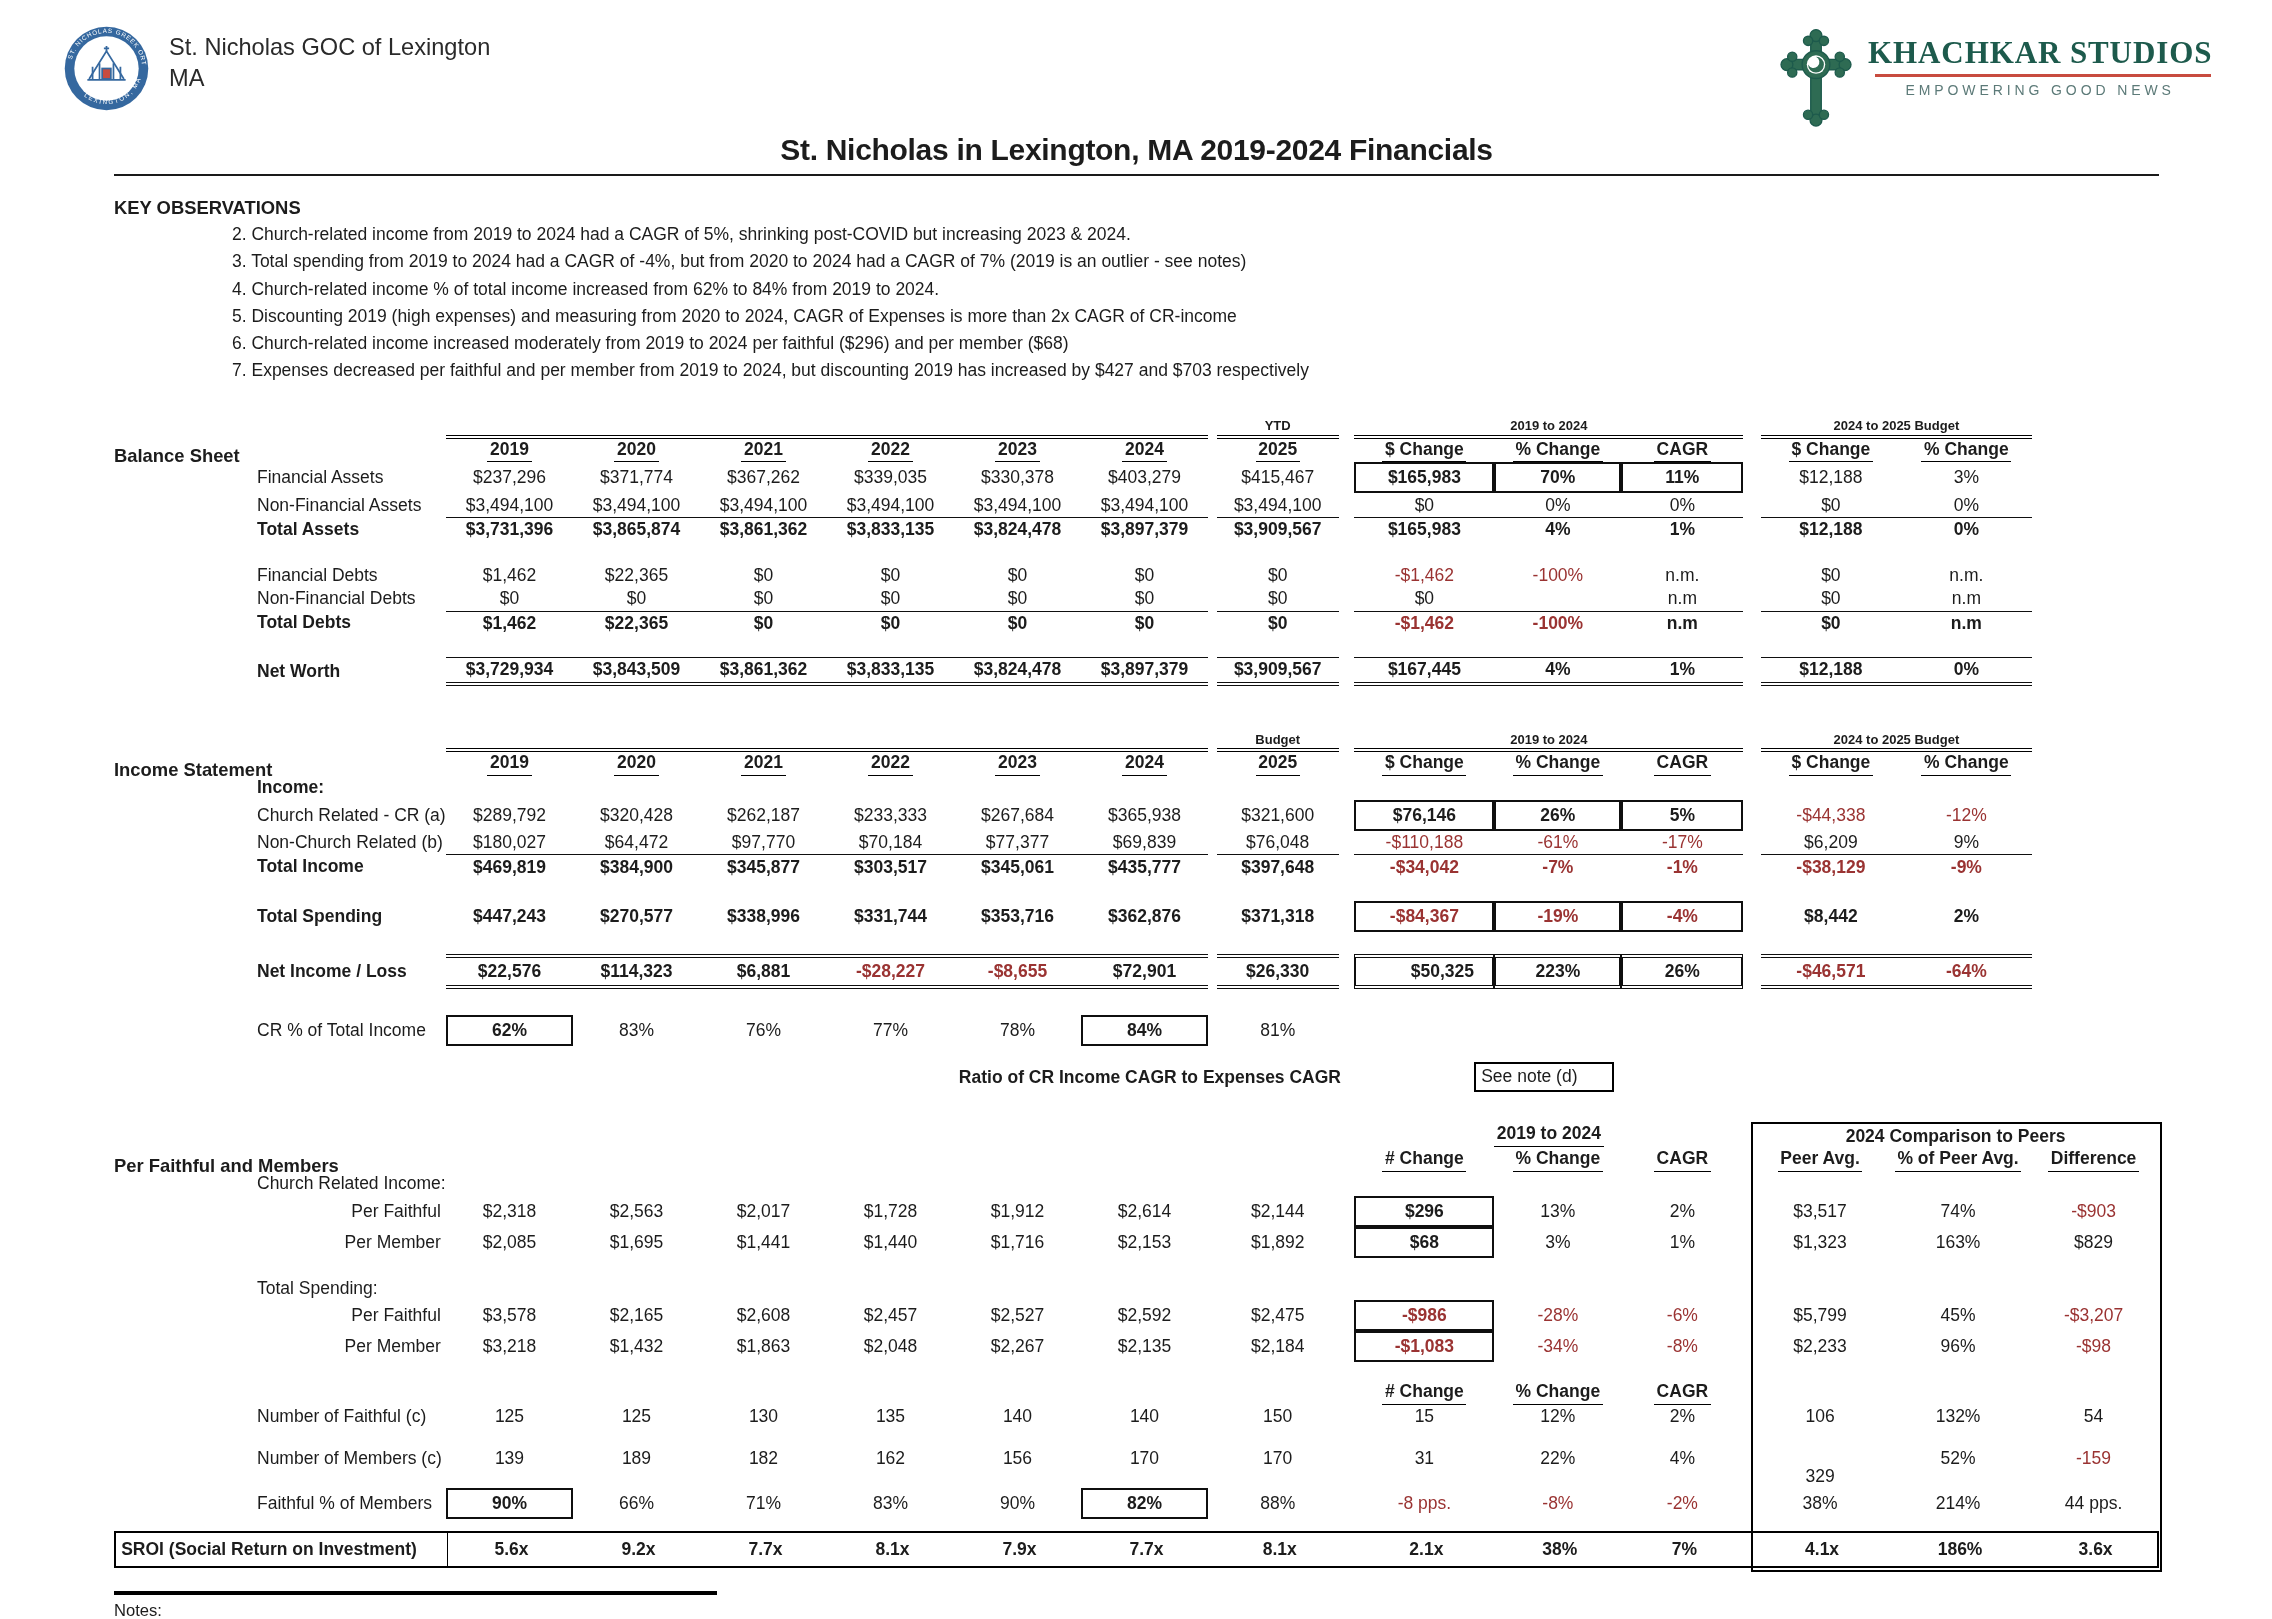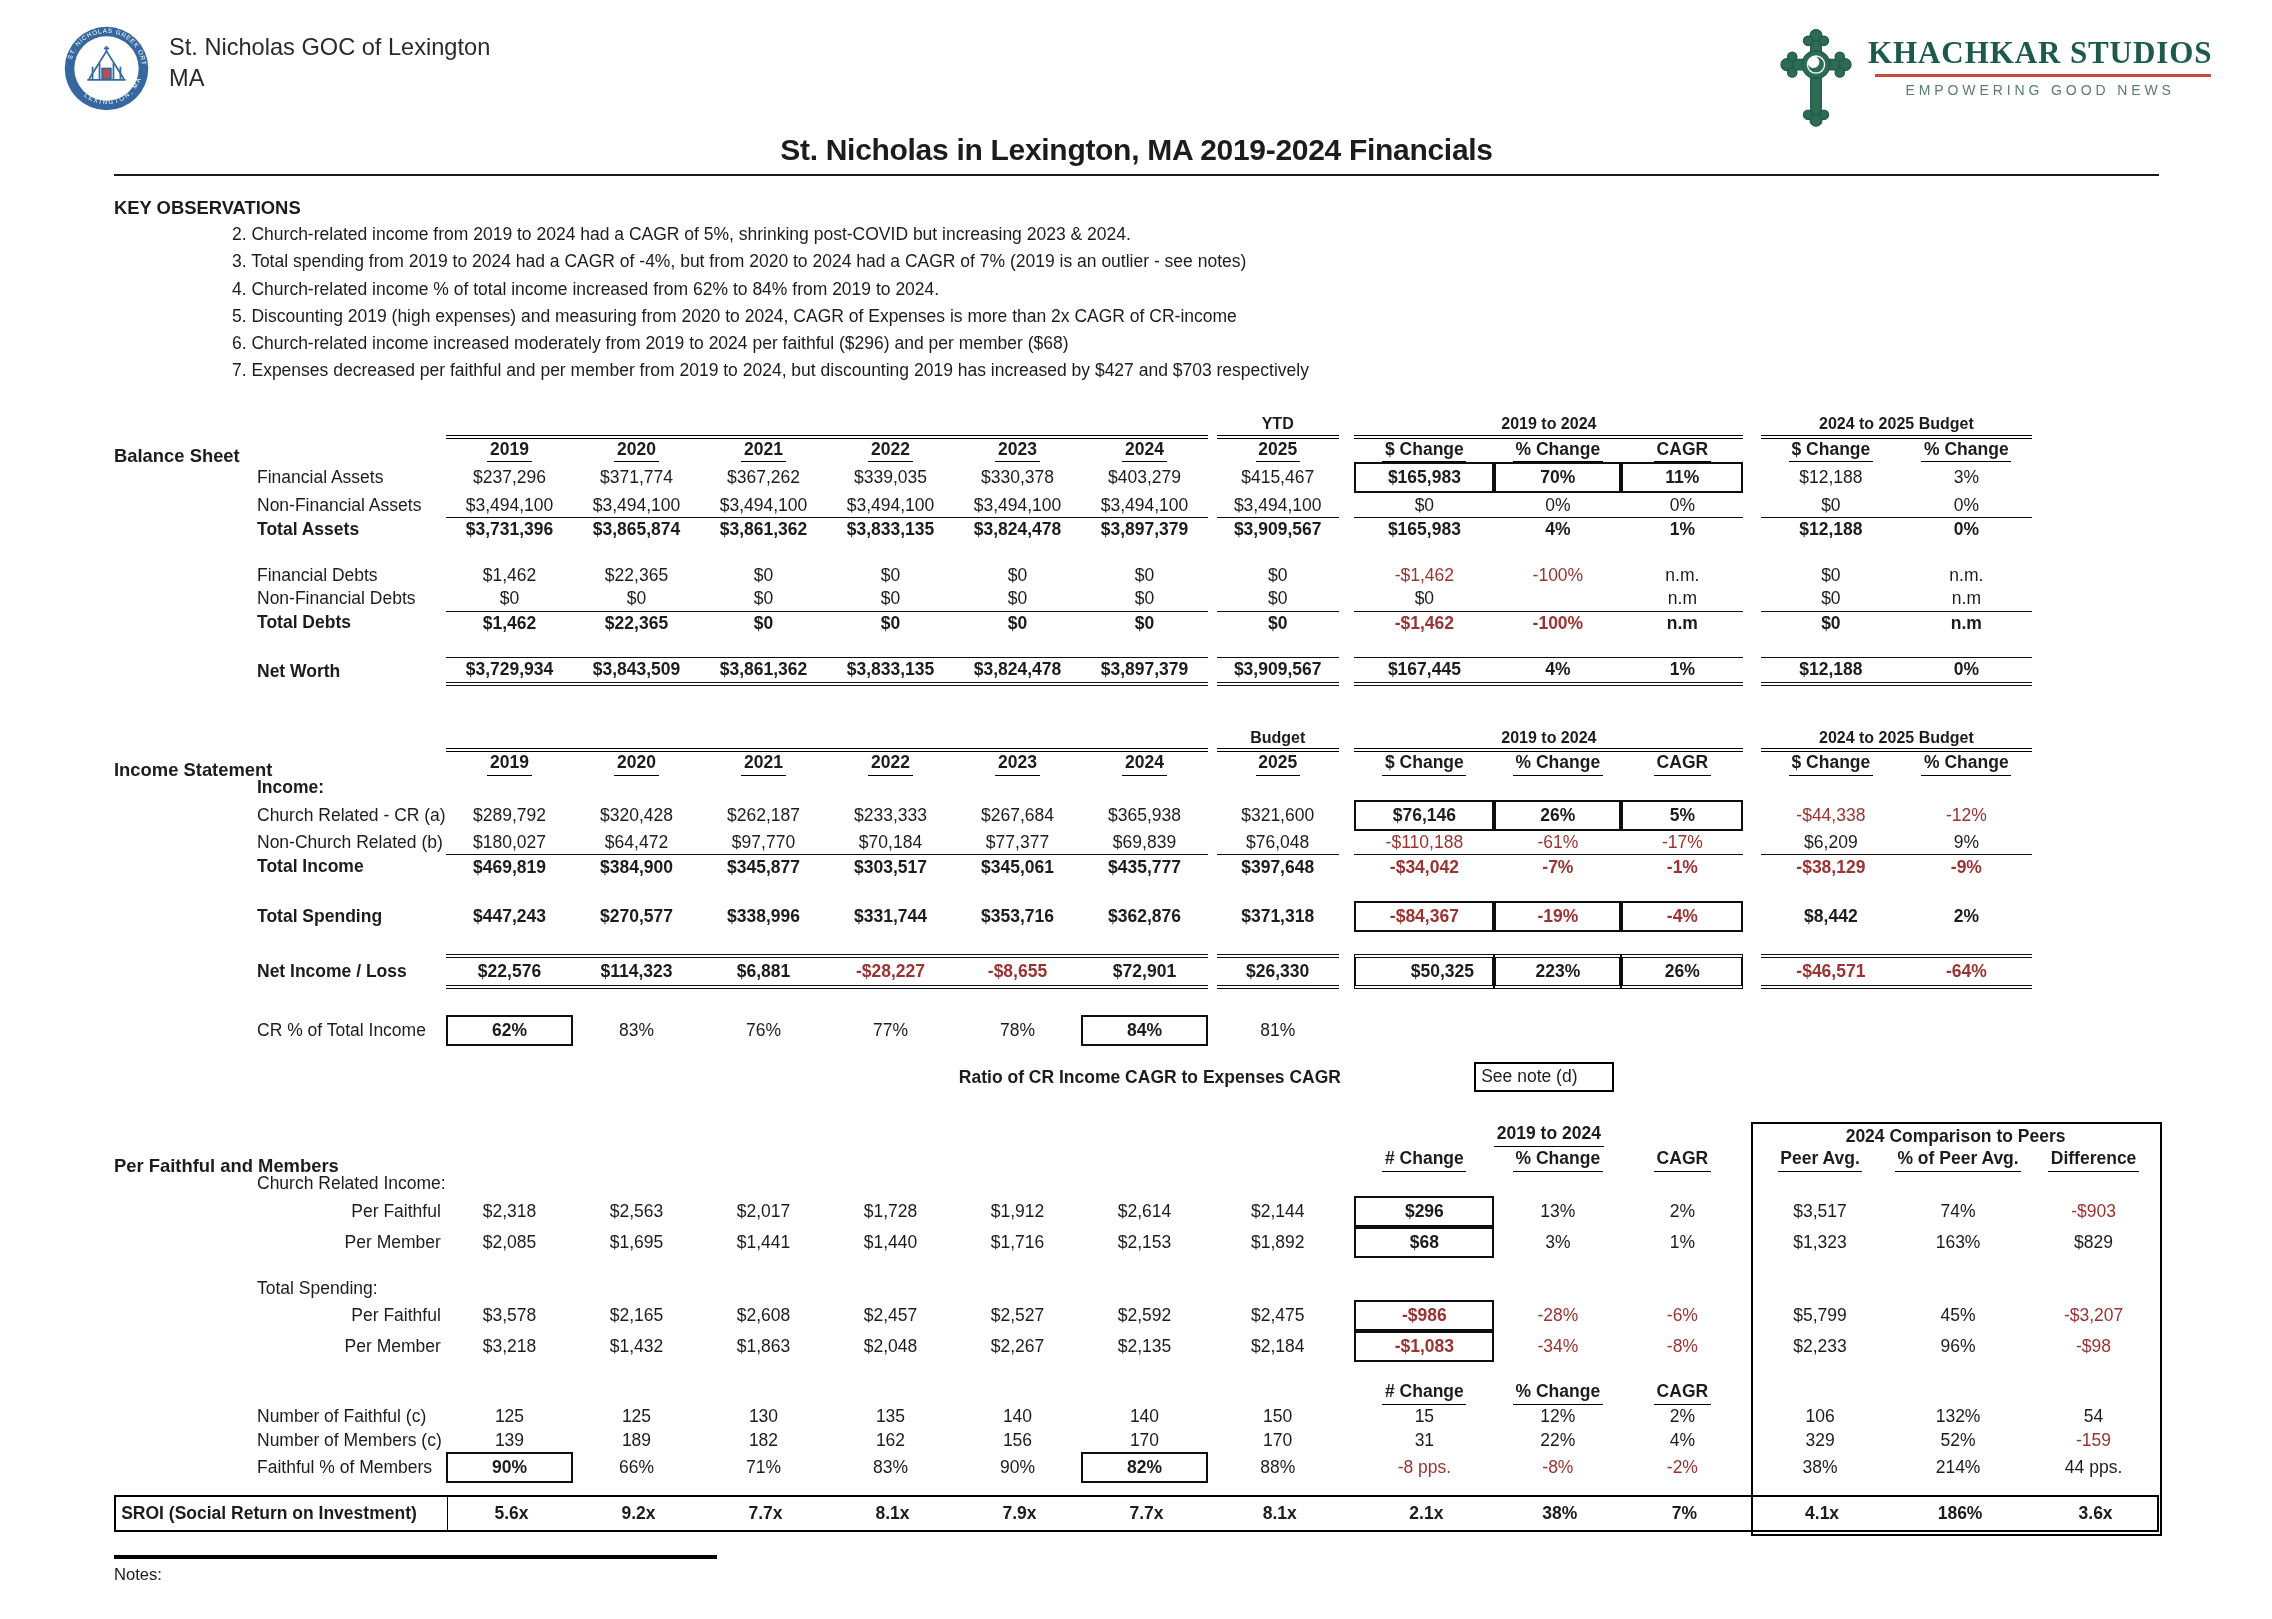--- a/index.html
+++ b/index.html
@@ -35,21 +35,21 @@
   .lbl.r{justify-content:flex-end;text-align:right;padding-right:5.2px;}
   .lbl.sect{padding-left:0;font-weight:700;font-size:18.4px;align-items:flex-end;transform:translateY(5.2px);}
   .bold{font-weight:700;}
   .red{color:#9a3332;}
   .box{border:2.6px solid #0f0f0f;font-weight:700;min-height:27px;}
   .topline{border-top:1.7px solid #0f0f0f;}
   .dblbottom{border-bottom:4.4px double #0f0f0f;}
   .dbltop{border-top:4.4px double #0f0f0f;}
   .hrow .cell{font-weight:700;}
   .u{display:inline-block;border-bottom:1.7px solid #000;padding:0 2.6px 1.7px;}
-  .grule{border-bottom:4.4px double #000;display:flex;align-items:flex-end;justify-content:center;font-weight:700;font-size:16px;padding-bottom:1.7px;min-height:26px;}
+  .grule{border-bottom:4.4px double #000;display:flex;align-items:flex-end;justify-content:center;font-weight:700;font-size:13px;padding-bottom:1.7px;min-height:26px;}
   .grptxt{font-weight:700;font-size:17.5px;display:flex;align-items:flex-end;justify-content:center;padding-bottom:1.7px;}
 
   
   .ratiowrap{position:relative;height:38px;margin-top:14px;}
   .ratiolabel{position:absolute;left:0;width:1227px;text-align:right;font-weight:700;font-size:17.5px;top:7px;}
   .ratiobox{position:absolute;left:1360px;top:1.7px;width:131px;height:26px;border:2.6px solid #000;display:flex;align-items:center;padding-left:5.2px;font-size:17.5px;}
 
   
   .pfwrap{position:relative;margin-top:24.5px;}
   .peersbox{position:absolute;left:1637px;top:0;width:407px;height:100%;border:2.6px solid #000;pointer-events:none;}
@@ -572,21 +572,21 @@
           <div class="cell" style="grid-column: 2;">139</div>
           <div class="cell" style="grid-column: 3;">189</div>
           <div class="cell" style="grid-column: 4;">182</div>
           <div class="cell" style="grid-column: 5;">162</div>
           <div class="cell" style="grid-column: 6;">156</div>
           <div class="cell" style="grid-column: 7;">170</div>
           <div class="cell" style="grid-column: 9;">170</div>
           <div class="cell" style="grid-column: 11;">31</div>
           <div class="cell" style="grid-column: 12;">22%</div>
           <div class="cell" style="grid-column: 13;">4%</div>
-          <div class="cell" style="grid-column: 15;">329</div>
+          <div class="cell" style="grid-column: 15; margin-top: 36px;">329</div>
           <div class="cell" style="grid-column: 16;">52%</div>
           <div class="cell red" style="grid-column: 17;">-159</div>
         </div>
         <div class="row ">
           <div class="cell lbl" style="grid-column: 1;">Faithful % of Members</div>
           <div class="cell box bold" style="grid-column: 2;">90%</div>
           <div class="cell" style="grid-column: 3;">66%</div>
           <div class="cell" style="grid-column: 4;">71%</div>
           <div class="cell" style="grid-column: 5;">83%</div>
           <div class="cell" style="grid-column: 6;">90%</div>

